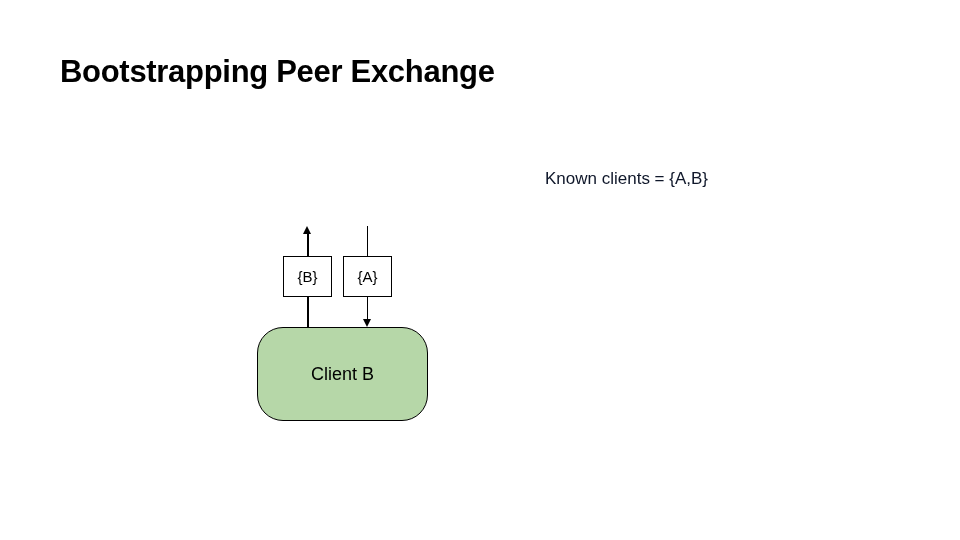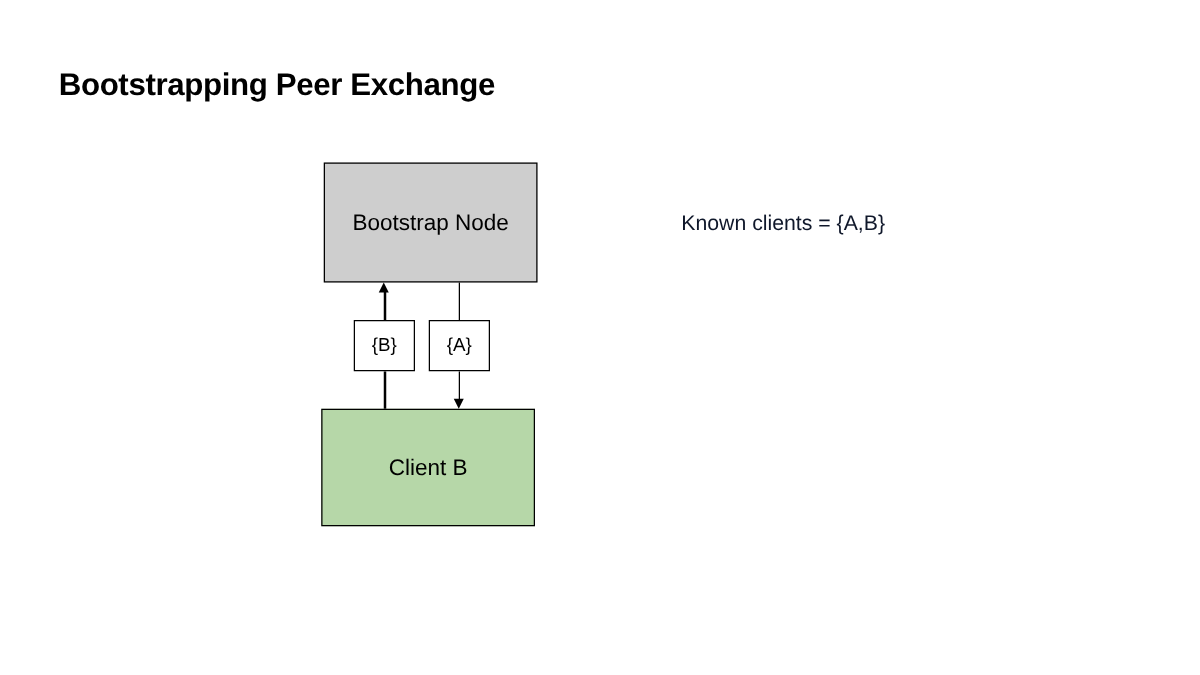--- a/index.html
+++ b/index.html
@@ -10,23 +10,23 @@
     overflow: hidden;
   }
   .slide {
     position: relative;
     width: 960px;
     height: 540px;
     background: #ffffff;
   }
   .slide-title {
     position: absolute;
-    left: 47px;
+    left: 60px;
     top: 54px;
-    font-size: 25px;
+    font-size: 31px;
     font-weight: 700;
     letter-spacing: -0.3px;
     color: #000000;
     white-space: nowrap;
   }
   .node-box {
     position: absolute;
     border: 1.5px solid #000000;
     display: flex;
     align-items: center;
@@ -101,25 +101,22 @@
     white-space: nowrap;
   }
 </style>
 </head>
 <body>
 
 <div class="slide">
 
   <h1 class="slide-title">Bootstrapping Peer Exchange</h1>
 
-  <div class="node-box bootstrap-box" style="background-color: rgb(206, 206, 206);">
-    <span>Bootstrap Node</span>
-  </div>
 
-  <div class="node-box client-box" style="background-color: rgb(182, 215, 168);">
+  <div class="node-box client-box" style="background-color: rgb(182, 215, 168); border-radius: 26px;">
     <span>Client B</span>
   </div>
 
   <div class="arrowhead arrowhead-up"></div>
   <div class="vline up-line-upper"></div>
   <div class="edge-label-box edge-label-b">
     <span>{B}</span>
   </div>
   <div class="vline up-line-lower"></div>
 

